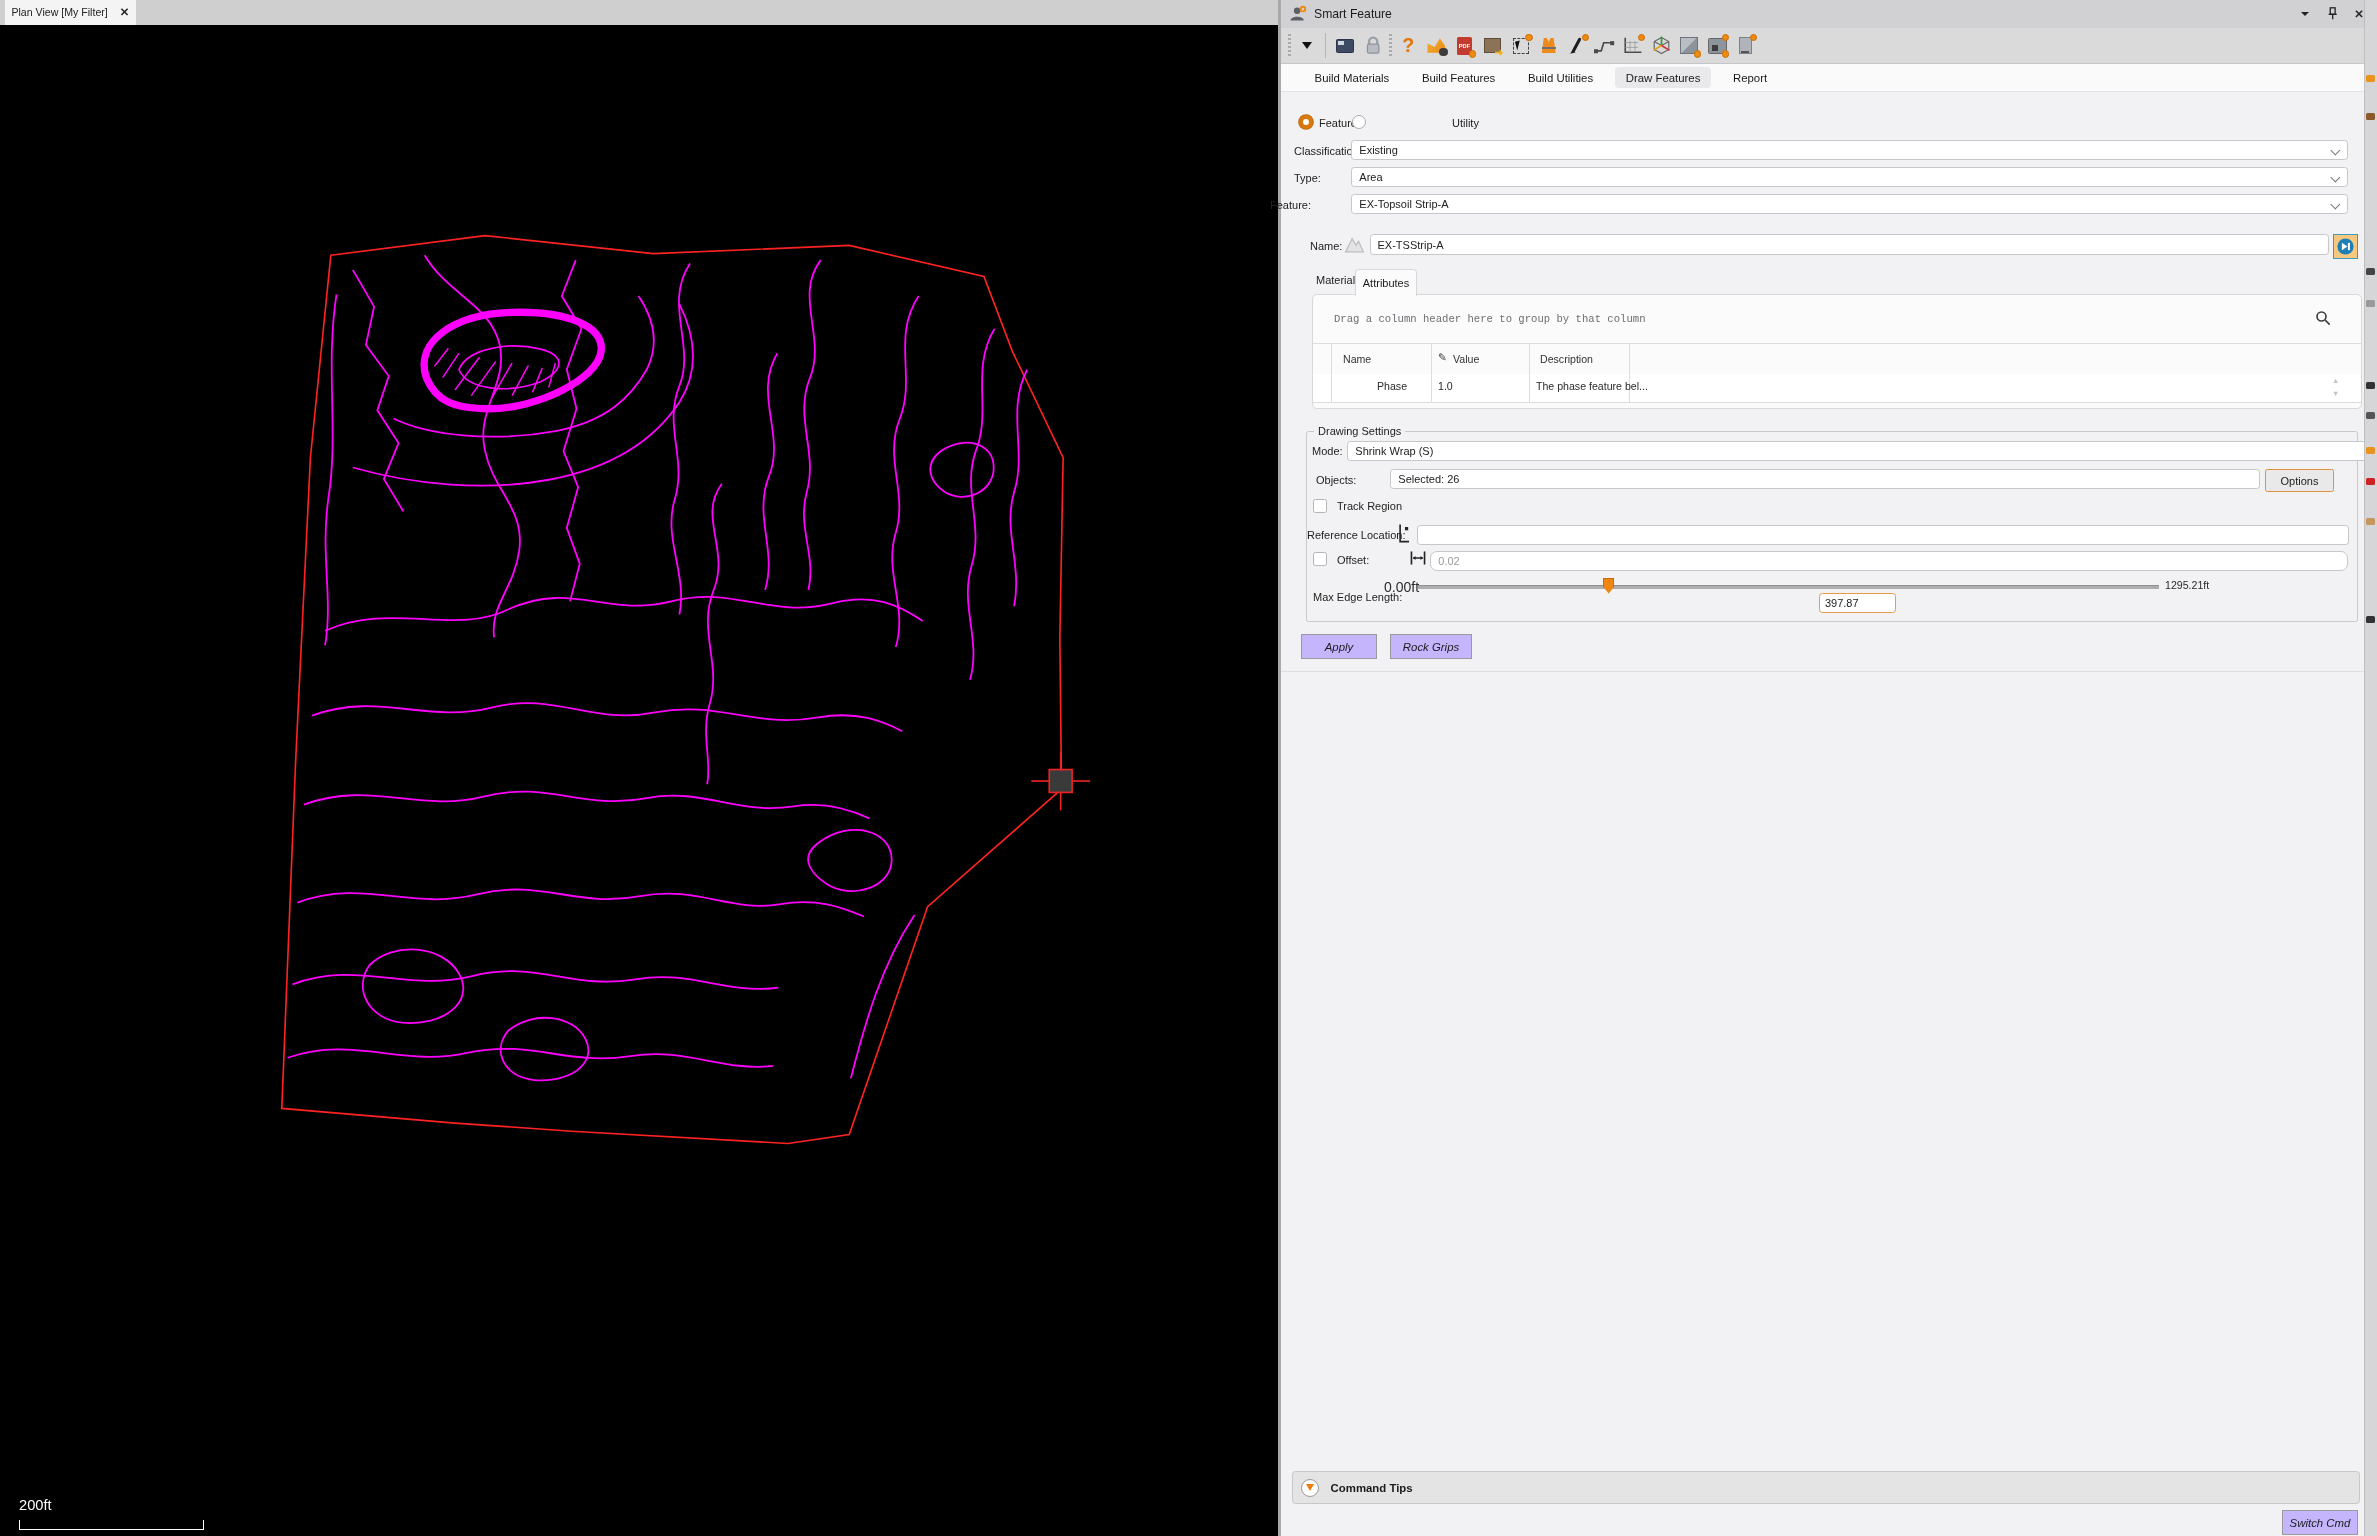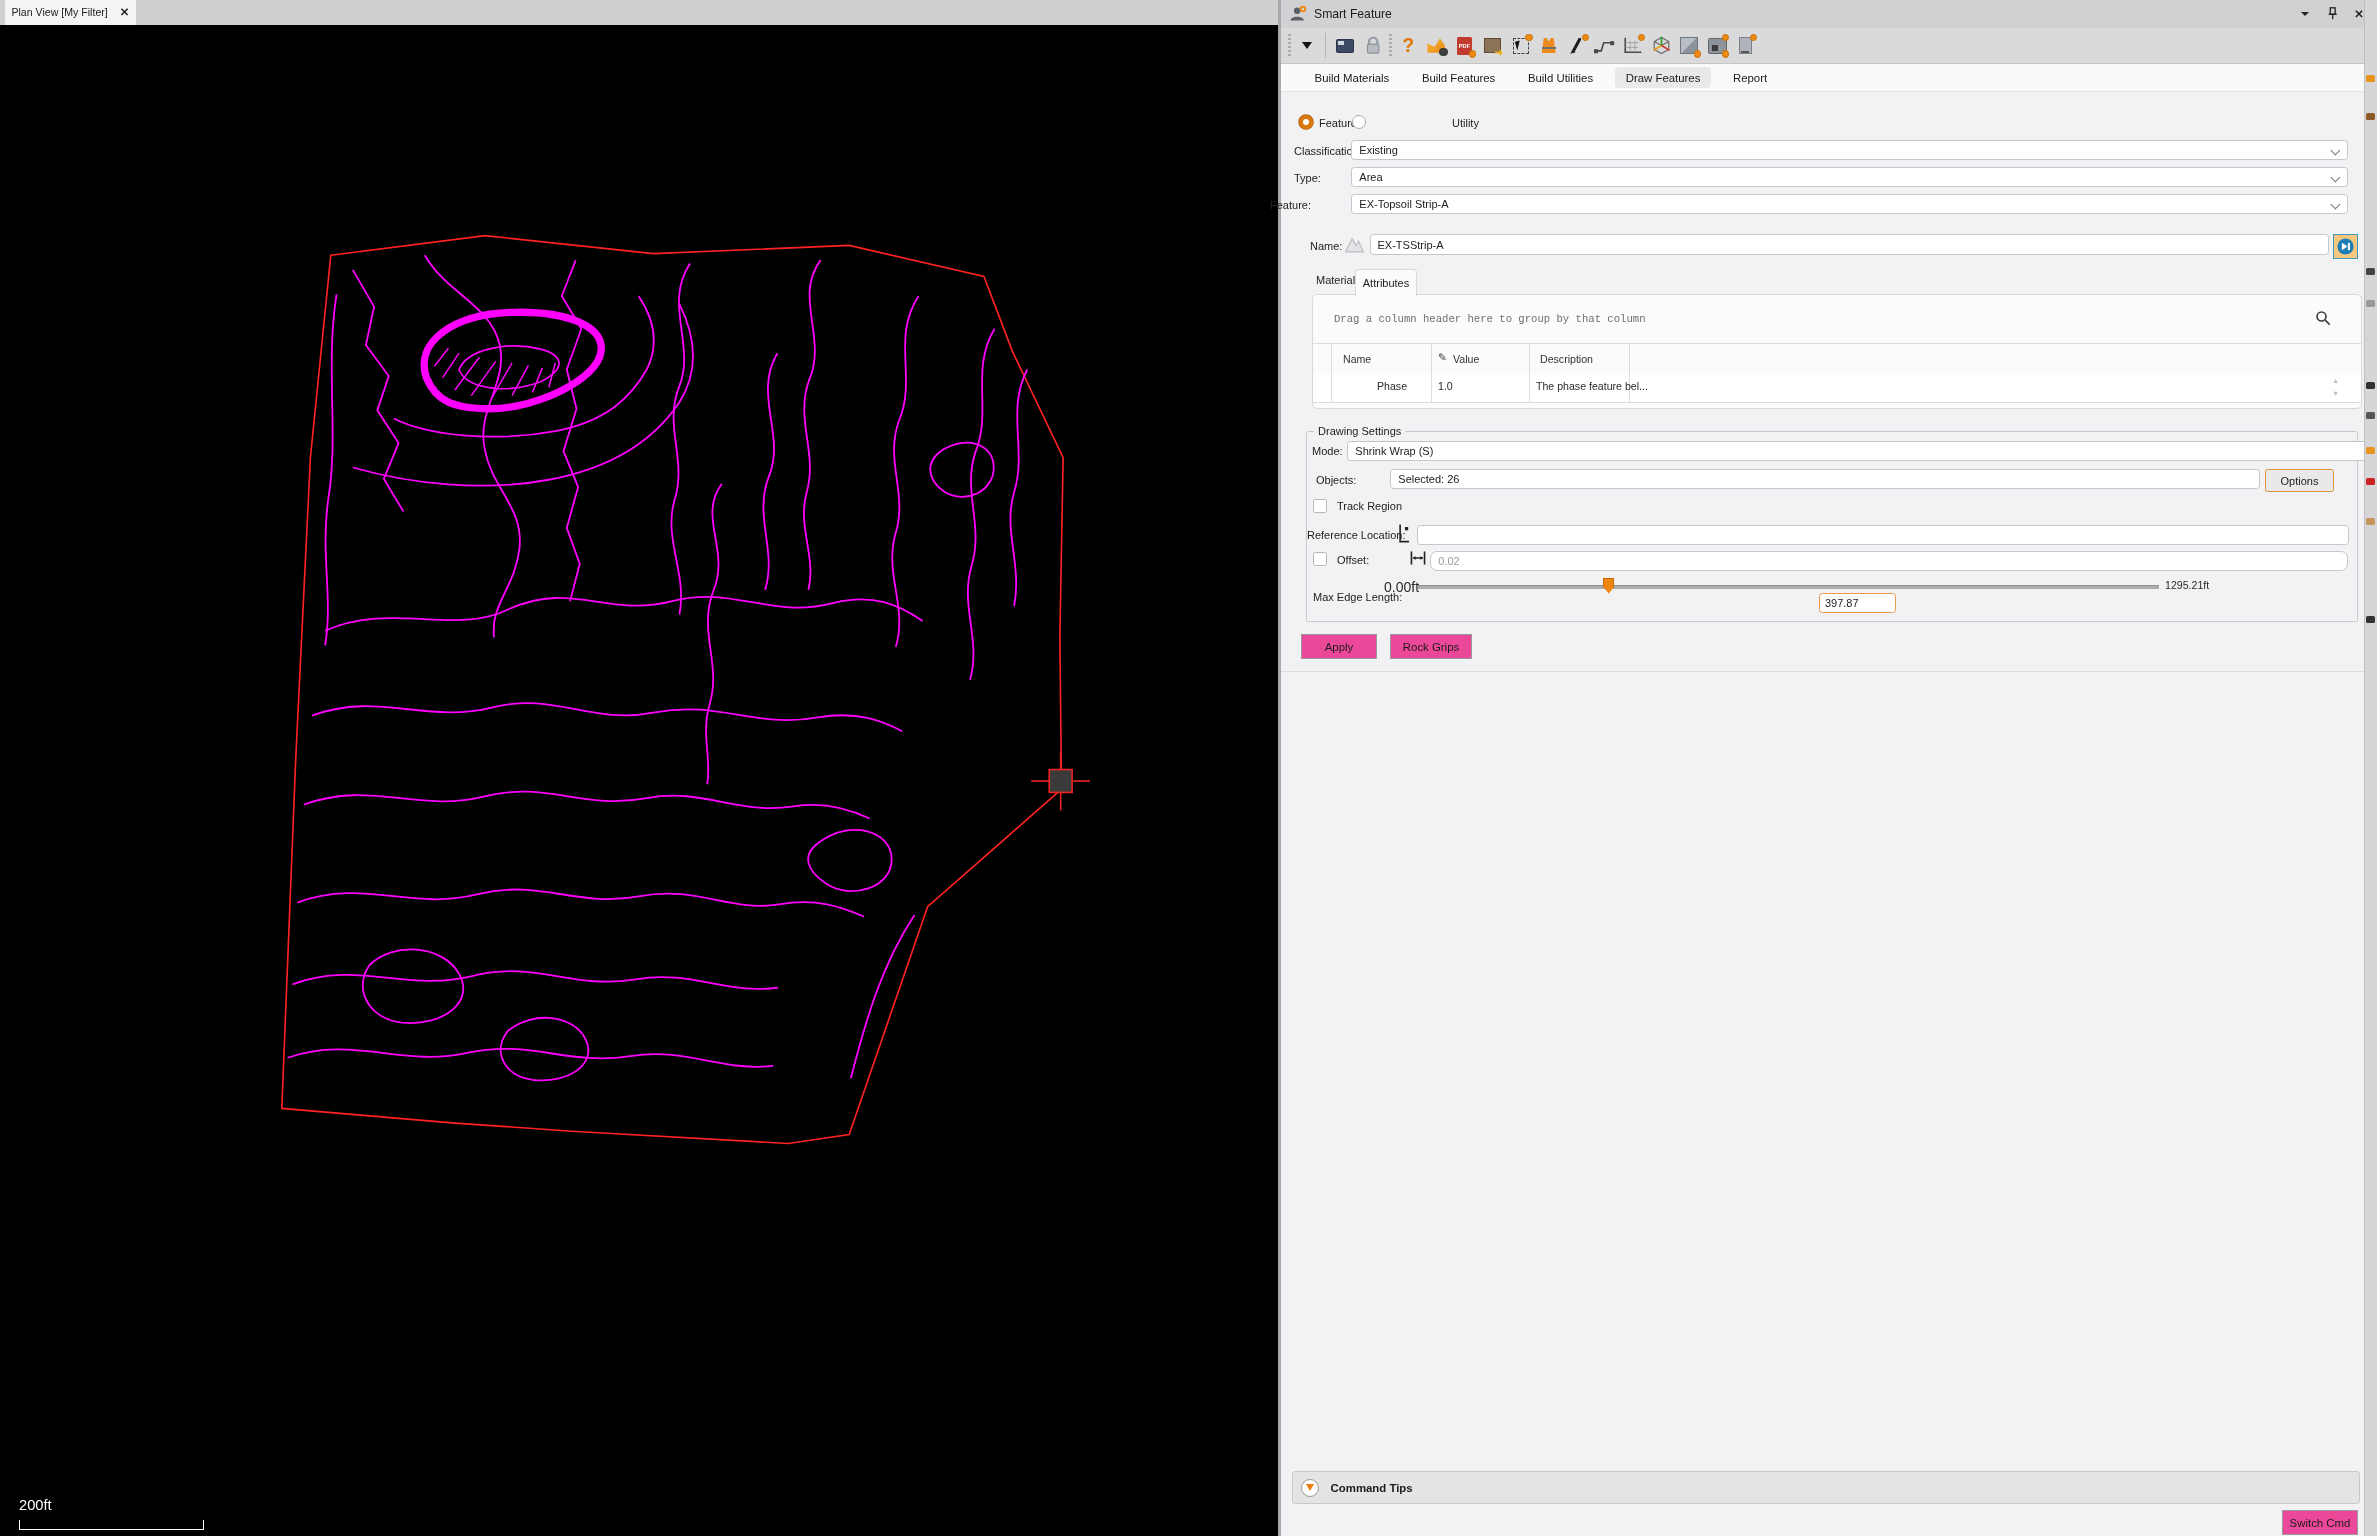--- a/index.html
+++ b/index.html
@@ -61,22 +61,22 @@
   
   #ds-box{position:absolute;left:1306px;top:431px;width:1052px;height:191px;border:0.8px solid #c9c9cd;border-radius:2.4px;box-sizing:border-box;}
   #ds-legend{position:absolute;left:1314px;top:425px;background:#f2f2f4;padding:0 4.1px;font-size:11px;color:#222;z-index:2;}
   #options-btn{position:absolute;left:2265px;top:469px;width:67px;height:21px;background:#e9e9ea;border:0.8px solid #e0923f;border-radius:2.4px;
                font-size:11px;display:flex;align-items:center;justify-content:center;cursor:pointer;}
   #slider-track{position:absolute;left:1418px;top:585px;width:741px;height:3.3px;background:#adadb0;border-top:0.8px solid #8f8f92;cursor:pointer;}
   #slider-thumb{position:absolute;left:1603px;top:578px;width:11.4px;height:15.5px;background:#ef8512;border:0.8px solid #c96a04;box-sizing:border-box;
                 clip-path:polygon(0 0,100% 0,100% 55%,50% 100%,0 55%);cursor:grab;}
   #mel-input{position:absolute;left:1819px;top:593px;width:77px;height:20.4px;border:1.6px solid #e89a4a;border-radius:3.3px;background:#fff;
              box-sizing:border-box;font-size:11px;padding:0 4.9px;font-family:"Liberation Sans",sans-serif;color:#222;}
-  .btn{position:absolute;height:25px;background:#ec4899;border:0.8px solid #9a9a9e;font-size:11.4px;color:#1b1b1b;
-       display:flex;align-items:center;justify-content:center;cursor:pointer;box-sizing:border-box;}
+  .btn{position:absolute;height:25px;background:#c4b5fd;border:0.8px solid #9a9a9e;font-size:11.4px;color:#1b1b1b;
+       display:flex;align-items:center;justify-content:center;cursor:pointer;box-sizing:border-box;font-style:italic;}
   
   #cmdtips{position:absolute;left:1292px;top:1471px;width:1068px;height:33px;background:#e4e4e5;border:0.8px solid #c8c8cb;border-radius:3.3px;
            box-sizing:border-box;display:flex;align-items:center;gap:11.4px;padding-left:8.2px;cursor:pointer;}
   #cmdtips .circ{width:18px;height:18px;border-radius:50%;background:#fff;border:1.2px solid #9a9a9e;display:flex;align-items:center;justify-content:center;box-sizing:border-box;}
   #cmdtips .tri{width:0;height:0;border-left:4.9px solid transparent;border-right:4.9px solid transparent;border-top:7.3px solid #ef7d0e;}
   #cmdtips .t{font-size:11.4px;font-weight:bold;color:#1b1b1b;}
   .mono-small{font-size:10.6px;color:#555;font-family:Liberation Mono, monospace;}
   .gray-ital{color:#9a9a9e;border-radius:7px;}
 </style>
 </head>

